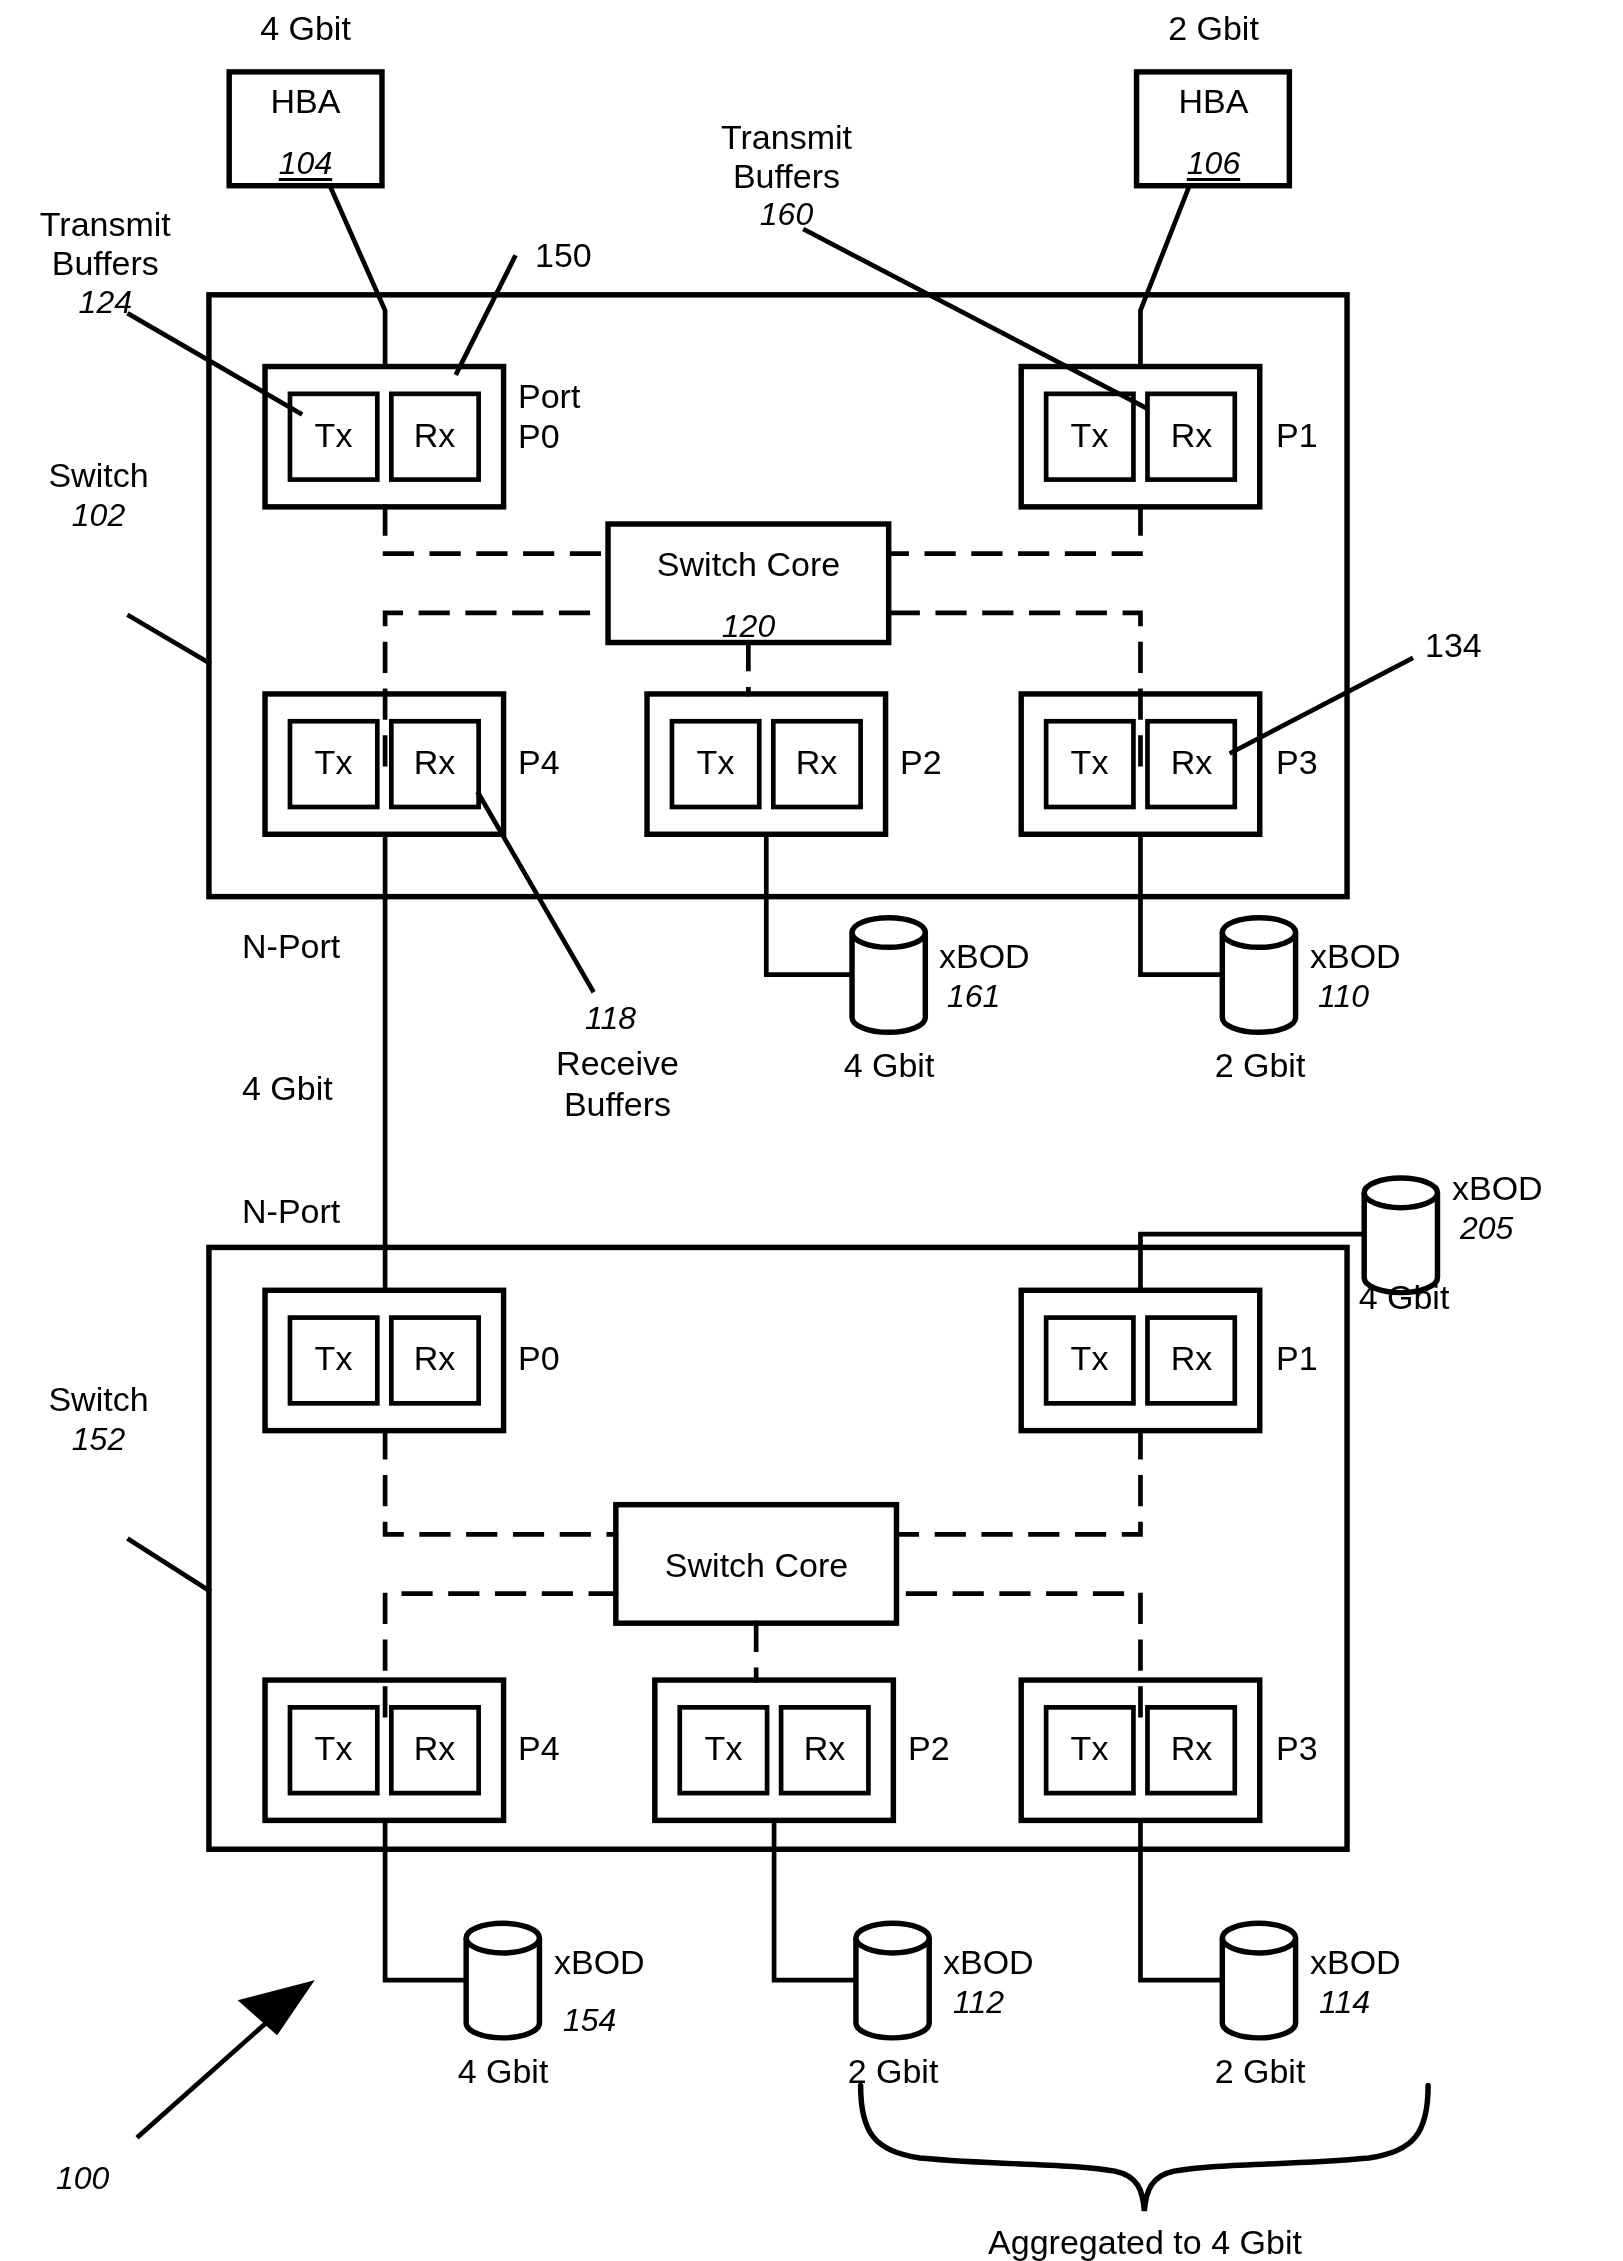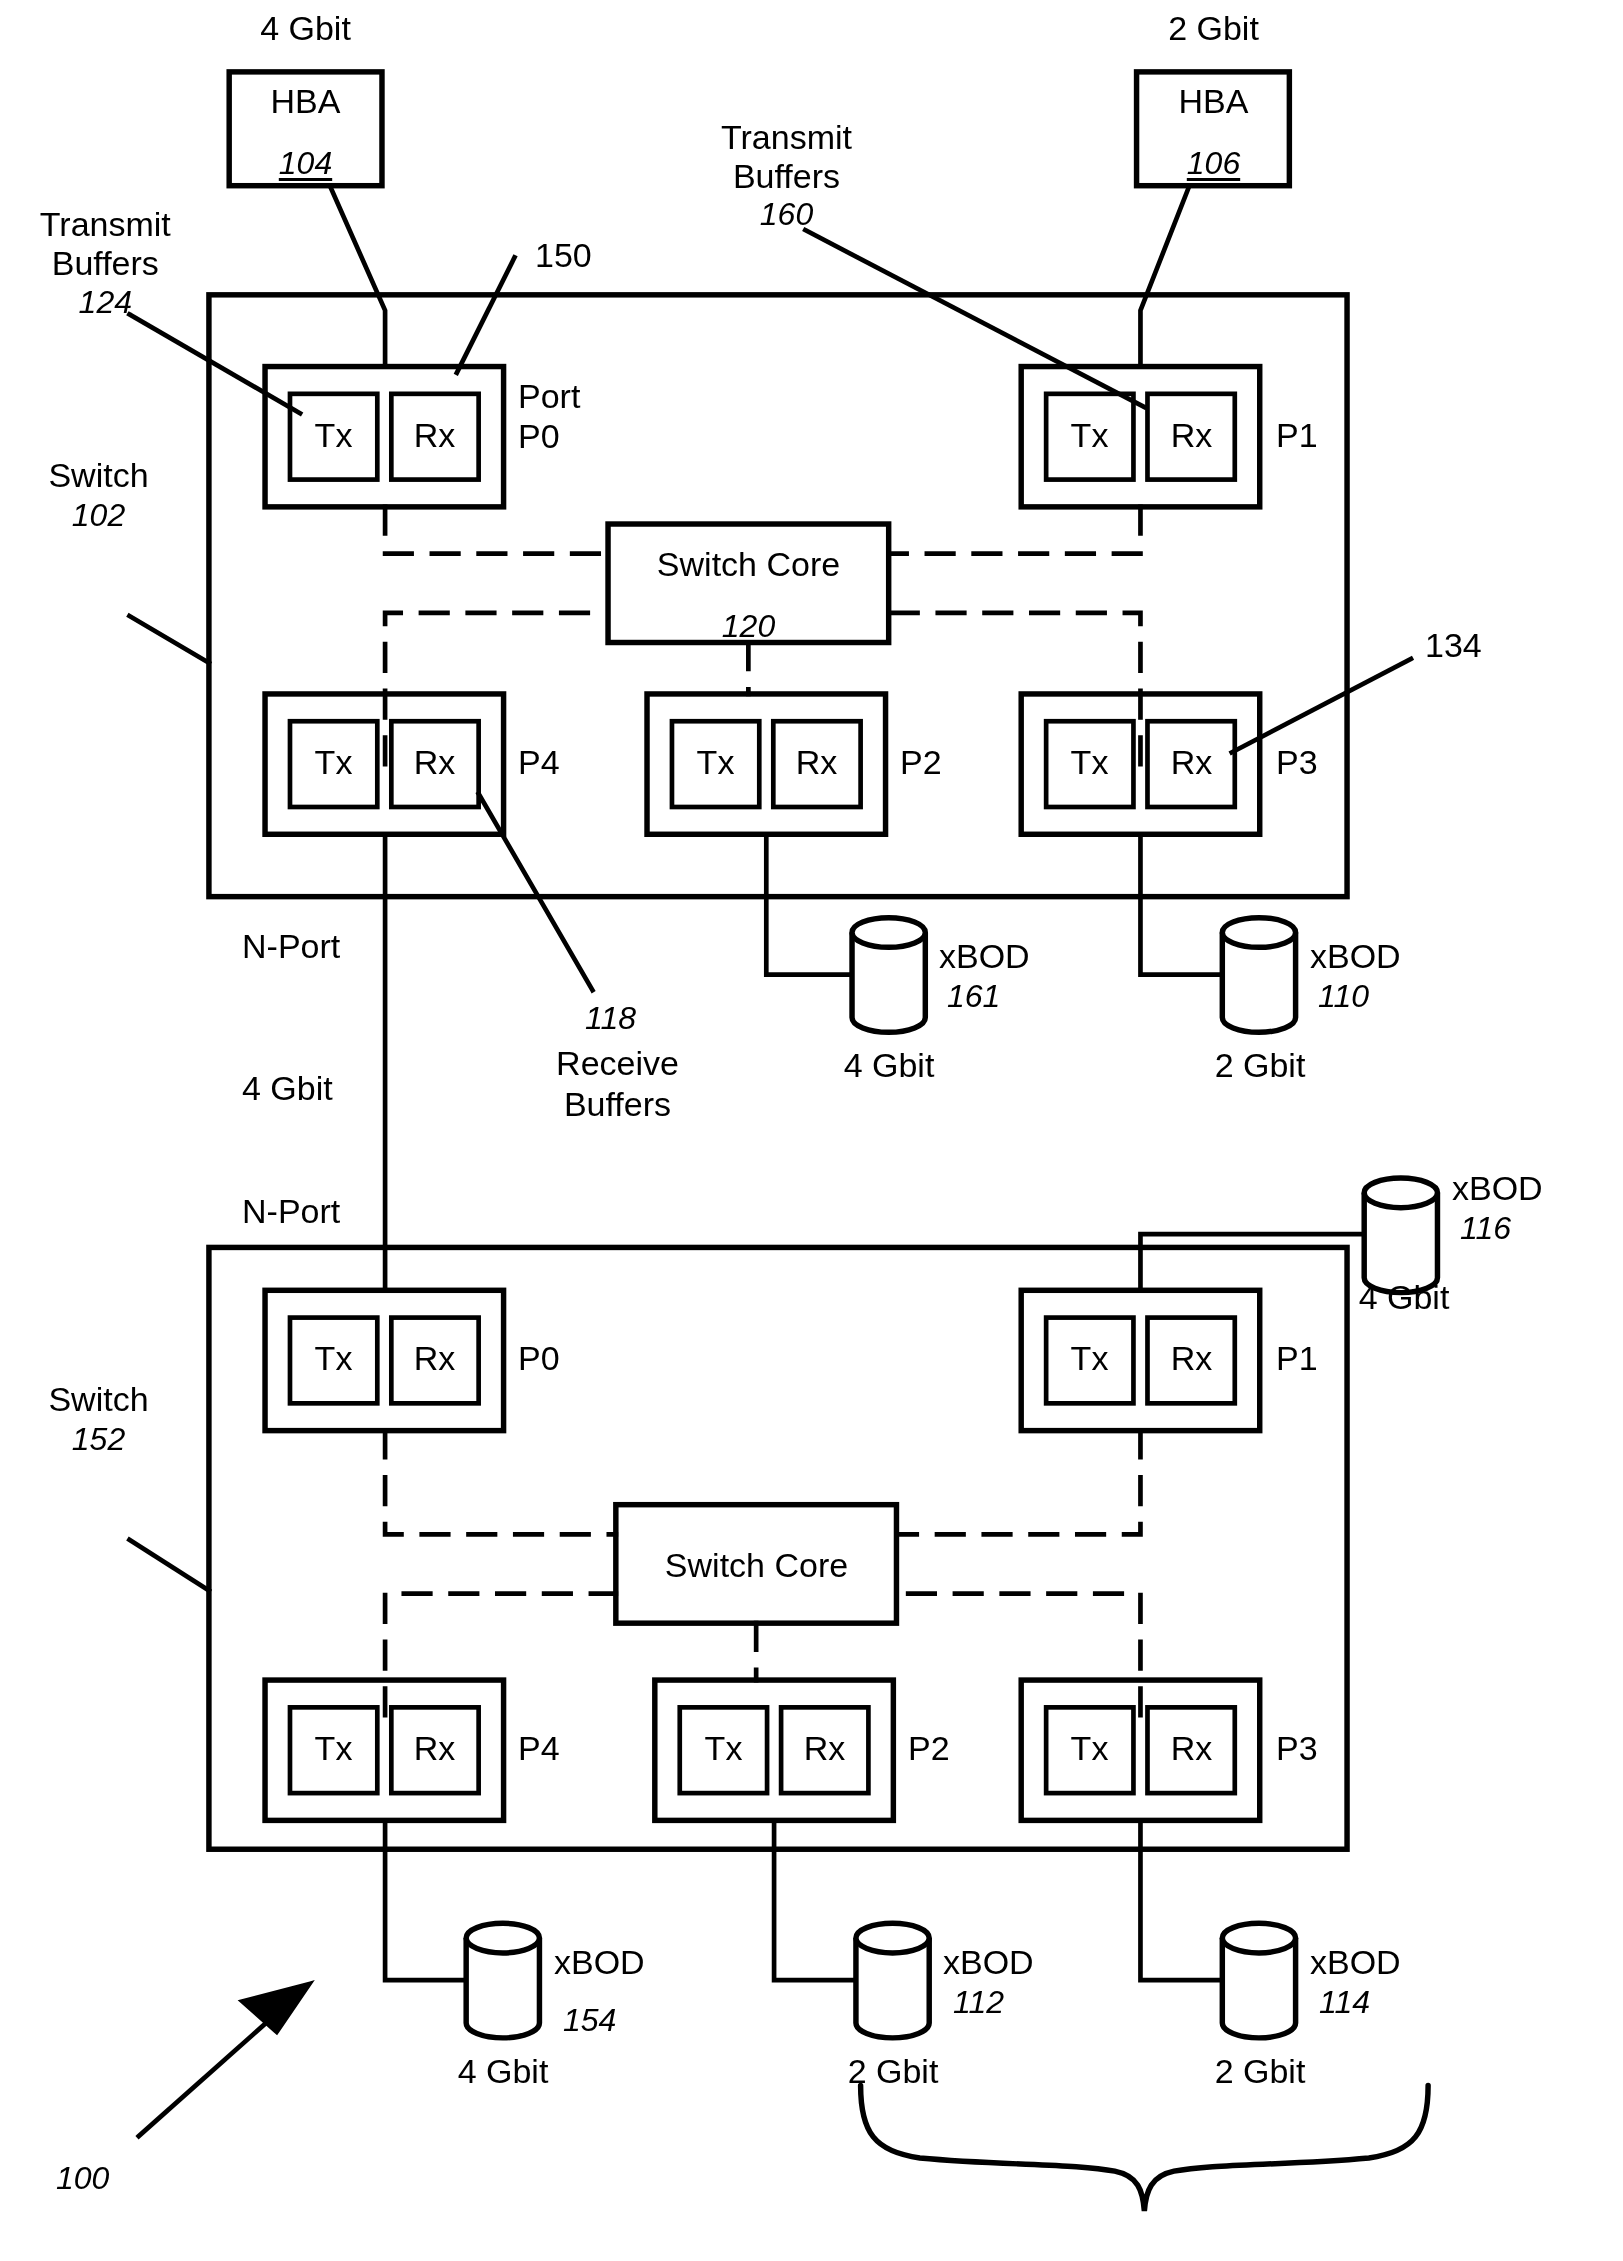--- a/index.html
+++ b/index.html
@@ -217,21 +217,21 @@
 
 <div class="lbl t-big lft" style="left:939px;top:936px;">xBOD</div>
 <div class="lbl t-ital lft" style="left:947px;top:978px;">161</div>
 <div class="lbl t-big ctr" style="left:803px;top:1045px;width:172px;">4 Gbit</div>
 
 <div class="lbl t-big lft" style="left:1310px;top:936px;">xBOD</div>
 <div class="lbl t-ital lft" style="left:1318px;top:978px;">110</div>
 <div class="lbl t-big ctr" style="left:1174px;top:1045px;width:172px;">2 Gbit</div>
 
 <div class="lbl t-big lft" style="left:1452px;top:1168px;">xBOD</div>
-<div class="lbl t-ital lft" style="left:1460px;top:1210px;">116</div>
+<div class="lbl t-ital lft" style="left:1460px;top:1210px;">205</div>
 <div class="lbl t-big ctr" style="left:1318px;top:1277px;width:172px;">4 Gbit</div>
 
 <div class="lbl t-big ctr" style="left:12.5px;top:1379px;width:172px;">Switch</div>
 <div class="lbl t-ital ctr" style="left:12.5px;top:1421px;width:172px;">152</div>
 
 <div class="lbl t-big lft" style="left:518px;top:1338px;">P0</div>
 <div class="lbl t-big ctr" style="left:290px;top:1338px;width:87px;">Tx</div>
 <div class="lbl t-big ctr" style="left:391px;top:1338px;width:87px;">Rx</div>
 
 <div class="lbl t-big lft" style="left:1276px;top:1338px;">P1</div>
@@ -259,15 +259,16 @@
 <div class="lbl t-big lft" style="left:943px;top:1942px;">xBOD</div>
 <div class="lbl t-ital lft" style="left:953px;top:1984px;">112</div>
 <div class="lbl t-big ctr" style="left:807px;top:2051px;width:172px;">2 Gbit</div>
 
 <div class="lbl t-big lft" style="left:1310px;top:1942px;">xBOD</div>
 <div class="lbl t-ital lft" style="left:1319px;top:1984px;">114</div>
 <div class="lbl t-big ctr" style="left:1174px;top:2051px;width:172px;">2 Gbit</div>
 
 <div class="lbl t-ital lft" style="left:56px;top:2160px;">100</div>
 
+<div class="lbl t-big ctr" style="left:880px;top:2222px;width:530px;">Aggregated to 4 Gbit</div>
 
 </div>
 
 
 </body></html>

